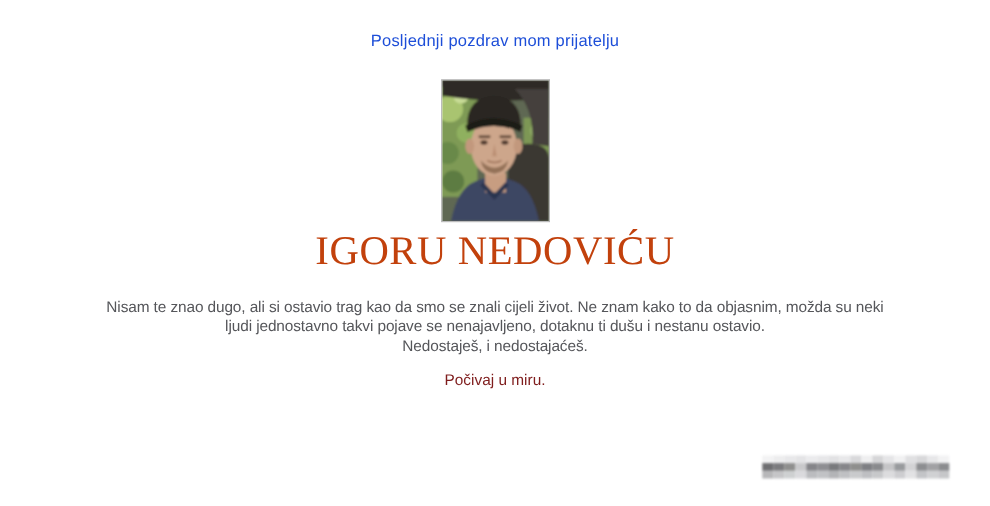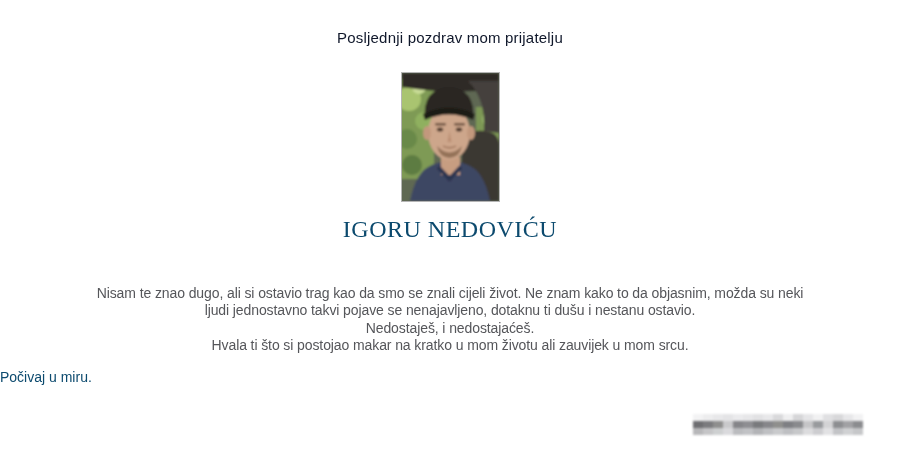--- a/index.html
+++ b/index.html
@@ -12,55 +12,55 @@
   .page {
     position: relative;
     width: 900px; height: 460px;
     background: #ffffff;
   }
   .title {
     padding-top: 29px;
     text-align: center;
     font-size: 15px;
     line-height: 17px;
-    color: #0f172a;
+    color: #1d4ed8;
     letter-spacing: 0.2px;
   }
   .photo-frame {
     width: 97px; height: 128px;
     margin: 26px auto 0;
     border: 1px solid #b5b5b5;
     overflow: hidden;
     box-sizing: content-box;
   }
   .photo-frame svg { display: block; }
   .name {
     margin-top: 11px;
     text-align: center;
     font-family: "Liberation Serif", serif;
-    font-size: 24px;
+    font-size: 37px;
     line-height: 32px;
-    color: #0c4a6e;
+    color: #c2410c;
     letter-spacing: 0.5px;
   }
   .message {
-    margin-top: 40px;
+    margin-top: 26px;
     text-align: center;
     font-size: 14px;
     line-height: 17.4px;
     color: #55565a;
     letter-spacing: -0.1px;
   }
   .mline { white-space: nowrap; }
   .closing {
     margin-top: 14px;
-    text-align: left;
+    text-align: center;
     font-size: 14px;
     line-height: 17px;
-    color: #0c4a6e;
+    color: #7f1d1d;
   }
   .watermark {
     position: absolute;
     left: 693px; top: 414px;
     display: grid;
     grid-template-columns: repeat(17, 10px);
     grid-auto-rows: 7px;
     filter: blur(1.1px);
   }
 </style>
@@ -109,21 +109,20 @@
       </g>
     </svg>
   </div>
 
   <div class="name">IGORU NEDOVIĆU</div>
 
   <div class="message">
     <div class="mline">Nisam te znao dugo, ali si ostavio trag kao da smo se znali cijeli život. Ne znam kako to da objasnim, možda su neki</div>
     <div class="mline">ljudi jednostavno takvi pojave se nenajavljeno, dotaknu ti dušu i nestanu ostavio.</div>
     <div class="mline">Nedostaješ, i nedostajaćeš.</div>
-    <div class="mline">Hvala ti što si postojao makar na kratko u mom životu ali zauvijek u mom srcu.</div>
   </div>
 
   <div class="closing">Počivaj u miru.</div>
 
   <div class="watermark">
       <div style="background: rgb(243, 243, 244);"></div>
       <div style="background: rgb(237, 237, 238);"></div>
       <div style="background: rgb(232, 232, 234);"></div>
       <div style="background: rgb(228, 228, 230);"></div>
       <div style="background: rgb(235, 235, 237);"></div>

